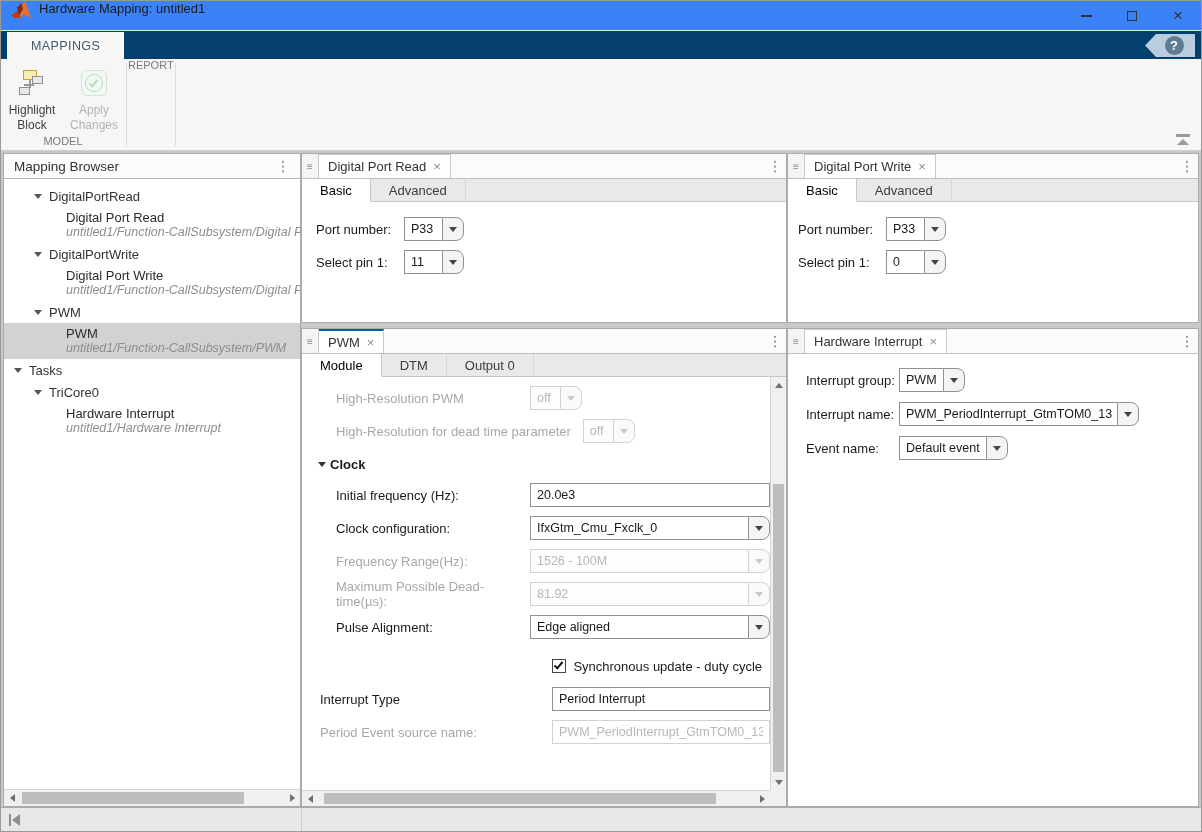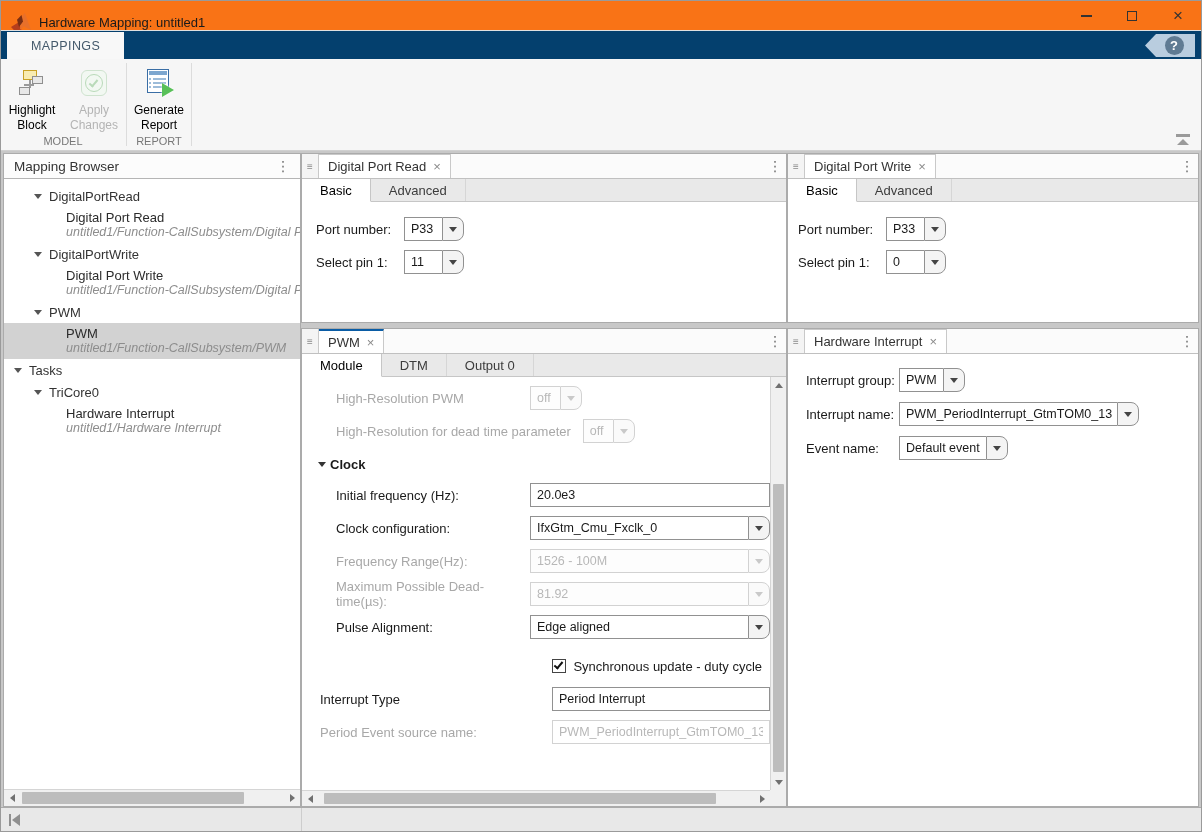--- a/index.html
+++ b/index.html
@@ -1,21 +1,21 @@
 <!DOCTYPE html>
 <html><head>
 <meta charset="utf-8">
 <style>
   * { margin:0; padding:0; box-sizing:border-box; }
   html,body { width:1202px; height:832px; }
   body { font-family:"Liberation Sans", sans-serif; font-size:13px; color:#1a1a1a; background:#c8c8c8; overflow:hidden; }
   .app { width:1202px; height:832px; display:flex; flex-direction:column; background:#c8c8c8; border:1px solid #9a9a9a; }
 
   
-  .titlebar { height:30px; background:#f97316; display:flex; align-items:flex-end; padding-left:10px; border-bottom:1px solid #e0e0e0; flex:0 0 auto; }
+  .titlebar { height:30px; background:#3b82f6; display:flex; align-items:flex-start; padding-left:10px; border-bottom:1px solid #e0e0e0; flex:0 0 auto; }
   .mlogo { width:20px; height:17px; position:relative; margin-right:8px; }
   .mlogo .m1 { position:absolute; left:0; top:3px; width:20px; height:14px; background:#b63e1c; clip-path:polygon(0 78%, 38% 45%, 52% 100%, 14% 100%); }
   .mlogo .m2 { position:absolute; left:4px; top:0; width:16px; height:17px; background:#e8702a; clip-path:polygon(45% 18%, 62% 0, 100% 100%, 55% 78%, 30% 100%); }
   .mlogo .m3 { position:absolute; left:6px; top:2px; width:10px; height:12px; background:#7a2e12; clip-path:polygon(0 40%, 45% 0, 60% 55%, 20% 100%); }
   .title-text { font-size:13px; color:#1a1a1a; }
   .win-controls { margin-left:auto; display:flex; align-items:center; height:100%; }
   .win-btn { width:46px; height:100%; display:flex; align-items:center; justify-content:center; color:#333; }
   .glyph-min { width:11px; height:1px; border-bottom:2px solid #333; }
   .glyph-max { width:10px; height:10px; border:1.5px solid #333; }
   .glyph-close { font-size:17px; line-height:1; color:#333; }
@@ -26,21 +26,21 @@
   .help-wrap { position:absolute; right:6px; top:3px; width:50px; height:23px; }
   .help-chevron { width:100%; height:100%; background:#b9cddf; clip-path:polygon(22% 0, 100% 0, 100% 100%, 22% 100%, 0 50%); display:flex; align-items:center; justify-content:center; }
   .help-circle { width:19px; height:19px; border-radius:50%; background:#5f7b93; color:#fff; font-size:13px; font-weight:bold; display:flex; align-items:center; justify-content:center; margin-left:8px; }
 
   
   .ribbon { height:92px; background:#f6f6f6; border-bottom:1px solid #d0d0d0; display:flex; position:relative; flex:0 0 auto; }
   .rgroup { display:flex; flex-direction:column; }
   .rgroup-buttons { display:flex; flex:1; padding-top:4px; }
   .rgroup-label { font-size:11px; color:#777; text-align:center; padding-bottom:3px; }
   .rbtn { width:62px; display:flex; flex-direction:column; align-items:center; padding-top:4px; }
-  .rbtn-label { font-size:12px; text-align:center; line-height:1.25; margin-top:4px; color:#000000; width:58px; }
+  .rbtn-label { font-size:12px; text-align:center; line-height:1.25; margin-top:4px; color:#404040; width:58px; }
   .rbtn.disabled .rbtn-label { color:#b4b4b4; }
   .rsep { width:1px; background:#dcdcdc; margin:4px 1px; }
   .icon32 { width:32px; height:32px; position:relative; }
   
   .hb-b1 { position:absolute; left:7px; top:3px; width:14px; height:10px; background:#f8ecb2; border:1.5px solid #c9a227; }
   .hb-b2 { position:absolute; left:16px; top:9px; width:11px; height:8px; background:#e8e8e8; border:1.5px solid #8f8f8f; }
   .hb-b3 { position:absolute; left:3px; top:20px; width:11px; height:8px; background:#e8e8e8; border:1.5px solid #8f8f8f; }
   .hb-l1 { position:absolute; left:13px; top:13px; width:1.5px; height:8px; background:#9a9a9a; }
   .hb-l2 { position:absolute; left:8px; top:17px; width:10px; height:1.5px; background:#9a9a9a; }
   
@@ -208,36 +208,20 @@
               <div class="ac-inner"></div>
               <div class="ac-check"></div>
           </div>
           <div class="rbtn-label">Apply Changes</div>
         </div>
       </div>
       <div class="rgroup-label">MODEL</div>
     </div>
     <div class="rsep"></div>
     <div class="rgroup">
-      <div class="rgroup-buttons">
-        <div class="rbtn">
-          <div class="icon32">
-            <div class="gr-doc"></div>
-              <div class="gr-h"></div>
-            <div class="gr-c1"></div>
-              <div class="gr-l1"></div>
-              <div class="gr-c2"></div>
-              <div class="gr-l2"></div>
-              <div class="gr-c3"></div>
-              <div class="gr-l3"></div>
-            <div class="gr-play"></div>
-          </div>
-          <div class="rbtn-label">Generate Report</div>
-        </div>
-      </div>
       <div class="rgroup-label">REPORT</div>
     </div>
     <div class="rsep"></div>
     <div class="ribbon-collapse">
       <div class="bar"></div>
       <div class="tri"></div>
     </div>
   </div>
 
   <div class="main">

